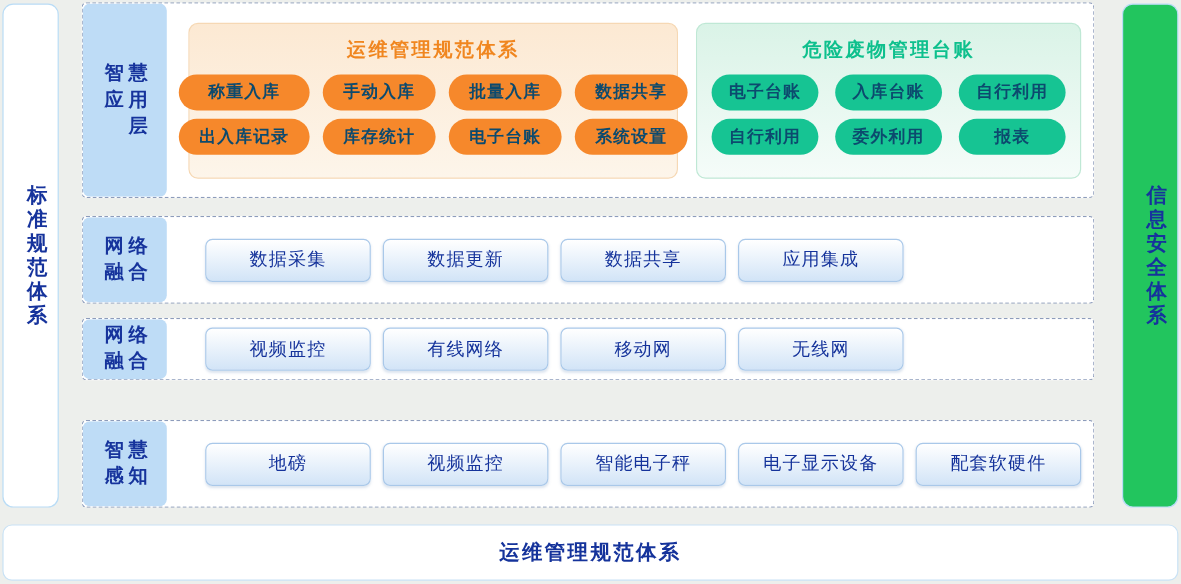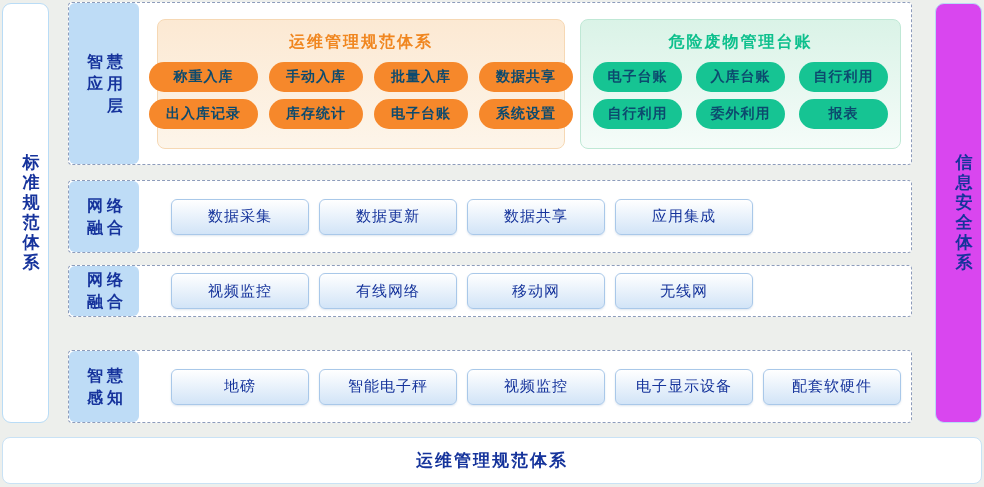--- a/index.html
+++ b/index.html
@@ -4,21 +4,21 @@
 <style>
   * { margin:0; padding:0; box-sizing:border-box; }
   html,body { width:984px; height:487px; }
   body { font-family:"Liberation Sans","DejaVu Sans",sans-serif; background:#edefec; }
   .stage { position:relative; width:984px; height:487px; background:#edefec; overflow:hidden; }
 
   
   .rail { position:absolute; top:3px; width:47px; height:420px; background:#ffffff;
           border:1px solid #b9dcf6; border-radius:9px; display:flex; align-items:center; justify-content:center;padding-left:11px; }
   .rail-left  { left:2px; }
-  .rail-right { left:935px; background:#d946ef; }
+  .rail-right { left:935px; background:#22c55e; }
   .rail-text { width:20px; word-break:break-all; text-align:center; font-size:17px; font-weight:bold;
                color:#16339c; line-height:20px; }
 
   
   .layer { position:absolute; left:68px; width:844px; background:#ffffff;
            border:1px dashed #8d9cbb; border-radius:4px; display:flex; overflow:hidden; }
   .layer-1 { top:2px;   height:163px; }
   .layer-2 { top:180px; height:73px; }
   .layer-3 { top:265px; height:52px; }
   .layer-4 { top:350px; height:73px; }
@@ -128,22 +128,22 @@
       <div class="btn-blue">无线网</div>
     </div>
   </div>
 
   <div class="layer layer-4">
     <div class="layer-label">
       <div class="layer-label-text">智慧感知</div>
     </div>
     <div class="layer-content">
       <div class="btn-blue">地磅</div>
+      <div class="btn-blue">视频监控</div>
       <div class="btn-blue">智能电子秤</div>
-      <div class="btn-blue">视频监控</div>
       <div class="btn-blue">电子显示设备</div>
       <div class="btn-blue">配套软硬件</div>
     </div>
   </div>
 
   <div class="footer">
     <div class="footer-text">运维管理规范体系</div>
   </div>
 
 </div>

